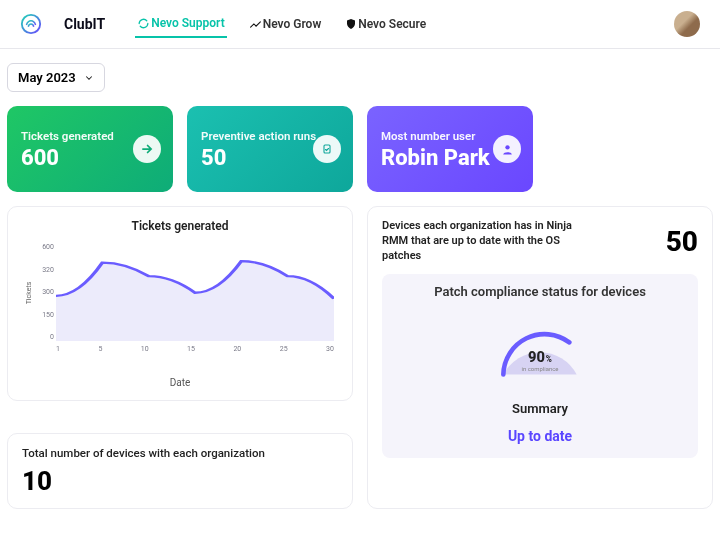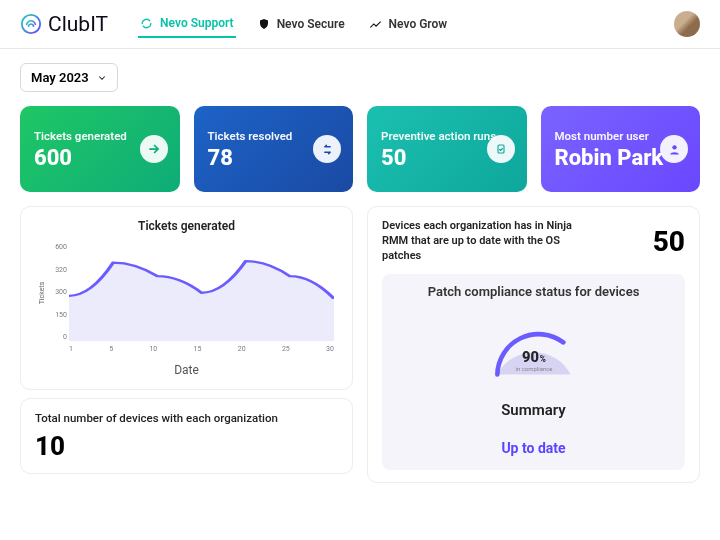--- a/index.html
+++ b/index.html
@@ -1,52 +1,52 @@
 <!DOCTYPE html>
 <html><head>
 <meta charset="utf-8">
 <style>
   *{box-sizing:border-box;margin:0;padding:0;font-family:-apple-system,BlinkMacSystemFont,"Segoe UI",Roboto,Helvetica,Arial,sans-serif}
   body{width:720px;height:540px;background:#fff;overflow:hidden}
   .topbar{display:flex;align-items:center;padding:10px 20px;border-bottom:1px solid #e7e7ec}
-  .logo{display:flex;align-items:center;gap:6px;font-weight:400;font-size:21px;color:#0b0b1a}
+  .logo{display:flex;align-items:center;gap:22px;font-weight:700;font-size:14px;color:#0b0b1a}
   .tabs{display:flex;gap:20px;margin-left:30px;font-size:12px}
-  .tab{display:flex;align-items:center;gap:7px;padding:6px 2px;color:#333;font-weight:600;cursor:pointer}
+  .tab{display:flex;align-items:center;gap:1px;padding:6px 2px;color:#333;font-weight:600;cursor:pointer}
   .tab.active{color:#07c3a9;border-bottom:2px solid #07c3a9}
   .avatar{margin-left:auto;width:26px;height:26px;border-radius:50%;background:linear-gradient(135deg,#c9af8f 40%,#8e6b4c 60%);cursor:pointer}
-  .page{padding:14px 20px 20px}
+  .page{padding:14px 7px 20px}
   .month{display:inline-flex;align-items:center;gap:8px;font-size:13px;font-weight:600;border:1px solid #d7d7e0;border-radius:6px;padding:6px 10px;cursor:pointer}
   .cards{display:grid;grid-template-columns:repeat(4,1fr);gap:14px;margin-top:14px}
   .card{border-radius:10px;padding:14px 14px;color:#fff;position:relative;height:86px;display:flex;flex-direction:column;justify-content:center}
   .card .t{font-size:11.5px;font-weight:600;opacity:.95}
   .card .v{font-size:22px;font-weight:800;margin-top:2px}
   .card .ic{position:absolute;right:12px;top:50%;transform:translateY(-50%);width:28px;height:28px;border-radius:50%;background:rgba(255,255,255,.92);display:flex;align-items:center;justify-content:center}
   .c1{background:linear-gradient(135deg,#1fc765,#0eac78)}
   .c2{background:linear-gradient(135deg,#1d63c7,#1a4aa4)}
   .c3{background:linear-gradient(135deg,#1bc0b0,#0ea79b)}
   .c4{background:linear-gradient(135deg,#7a63ff,#6a47ff)}
   .grid2{display:grid;grid-template-columns:1fr 1fr;gap:14px;margin-top:14px}
   .panel{border:1px solid #ececf1;border-radius:10px;padding:12px 14px;background:#fff}
   .panel h4{font-size:12px;font-weight:600;color:#222;text-align:center;margin-bottom:6px}
   .chartwrap{position:relative;height:120px}
   .ylab{position:absolute;left:-4px;top:50%;transform:rotate(-90deg) translateX(10px);font-size:7px;color:#666}
-  .xlab{text-align:center;font-size:12px;color:#555;margin-top:4px}
+  .xlab{text-align:center;font-size:10px;color:#555;margin-top:18px}
   .yax{position:absolute;left:10px;top:4px;bottom:18px;width:22px;display:flex;flex-direction:column;justify-content:space-between;font-size:7px;color:#7a7a88;text-align:right}
   .xax{position:absolute;left:34px;right:4px;bottom:6px;display:flex;justify-content:space-between;font-size:7px;color:#7a7a88}
   svg.chart{position:absolute;left:34px;right:4px;top:4px;bottom:18px;width:calc(100% - 38px);height:calc(100% - 22px)}
   .right-top{display:flex;align-items:center;gap:26px}
   .right-top p{font-size:11px;font-weight:600;color:#222;line-height:1.35;max-width:210px}
   .right-top .big{margin-left:auto;font-size:28px;font-weight:800}
   .patchbox{background:#f5f4fb;border-radius:8px;margin-top:10px;padding:10px 10px 14px;text-align:center}
   .patchbox h5{font-size:13px;font-weight:600;color:#333;margin-bottom:8px}
   .gauge{display:flex;justify-content:center}
   .summary{margin-top:14px;font-size:11px;text-align:center}
-  .summary strong{display:block;font-size:15px;color:#222;font-weight:600;margin-bottom:21px}
+  .summary strong{display:block;font-size:13px;color:#222;font-weight:600;margin-bottom:12px}
   .summary a{color:#5a46ff;font-weight:700;font-size:14px;text-decoration:none}
-  .devpanel{margin-top:8px}
+  .devpanel{margin-top:32px}
   .devpanel p{font-size:11.5px;color:#222;font-weight:500}
   .devpanel .n{font-size:26px;font-weight:800;margin-top:6px}
 </style>
 </head>
 <body>
 
 <div class="topbar">
   <div class="logo">
     <svg width="22" height="22" viewBox="0 0 24 24">
       <defs>
@@ -62,59 +62,50 @@
     <span>ClubIT</span>
   </div>
   <div class="tabs">
     <div class="tab active">
       <svg width="13" height="13" viewBox="0 0 24 24">
           <path d="M4 12a8 8 0 0 1 14-5M20 12a8 8 0 0 1-14 5" fill="none" stroke="#07c3a9" stroke-width="2.4" stroke-linecap="round"></path>
         </svg>
       <span>Nevo Support</span>
     </div>
     <div class="tab">
+      <svg width="13" height="13" viewBox="0 0 24 24">
+          <path d="M3 17l6-6 4 4 8-8" fill="none" stroke="#111" stroke-width="2" stroke-linecap="round"></path>
+        </svg>
+      <span>Nevo Grow</span>
+    </div>
+    <div class="tab">
       <svg width="12" height="12" viewBox="0 0 24 24">
           <path d="M12 2l8 3v6c0 5-3.5 9-8 11-4.5-2-8-6-8-11V5z" fill="#111"></path>
         </svg>
       <span>Nevo Secure</span>
-    </div>
-    <div class="tab">
-      <svg width="13" height="13" viewBox="0 0 24 24">
-          <path d="M3 17l6-6 4 4 8-8" fill="none" stroke="#111" stroke-width="2" stroke-linecap="round"></path>
-        </svg>
-      <span>Nevo Grow</span>
     </div>
   </div>
   <div class="avatar"></div>
 </div>
 
 <div class="page">
   <div class="month">
     <span>May 2023</span>
     <svg width="10" height="10" viewBox="0 0 24 24">
         <path d="M6 9l6 6 6-6" fill="none" stroke="#222" stroke-width="2.5" stroke-linecap="round"></path>
       </svg>
   </div>
 
   <div class="cards">
     <div class="card c1">
       <div class="t">Tickets generated</div>
       <div class="v">600</div>
       <div class="ic">
           <svg width="14" height="14" viewBox="0 0 24 24">
             <path d="M5 12h12M13 6l6 6-6 6" fill="none" stroke="#0eac78" stroke-width="3" stroke-linecap="round"></path>
-          </svg>
-        </div>
-    </div>
-    <div class="card c2">
-      <div class="t">Tickets resolved</div>
-      <div class="v">78</div>
-      <div class="ic">
-          <svg width="13" height="13" viewBox="0 0 24 24">
-            <path d="M7 7h10M7 7l3-3M17 17H7m10 0l-3 3" fill="none" stroke="#1a4aa4" stroke-width="2.6" stroke-linecap="round"></path>
           </svg>
         </div>
     </div>
     <div class="card c3">
       <div class="t">Preventive action runs</div>
       <div class="v">50</div>
       <div class="ic">
           <svg width="12" height="12" viewBox="0 0 24 24">
             <rect x="6" y="4" width="12" height="16" rx="2" fill="none" stroke="#0ea79b" stroke-width="2.2"></rect>
             <path d="M9 13l2 2 4-4" fill="none" stroke="#0ea79b" stroke-width="2.2" stroke-linecap="round"></path>

